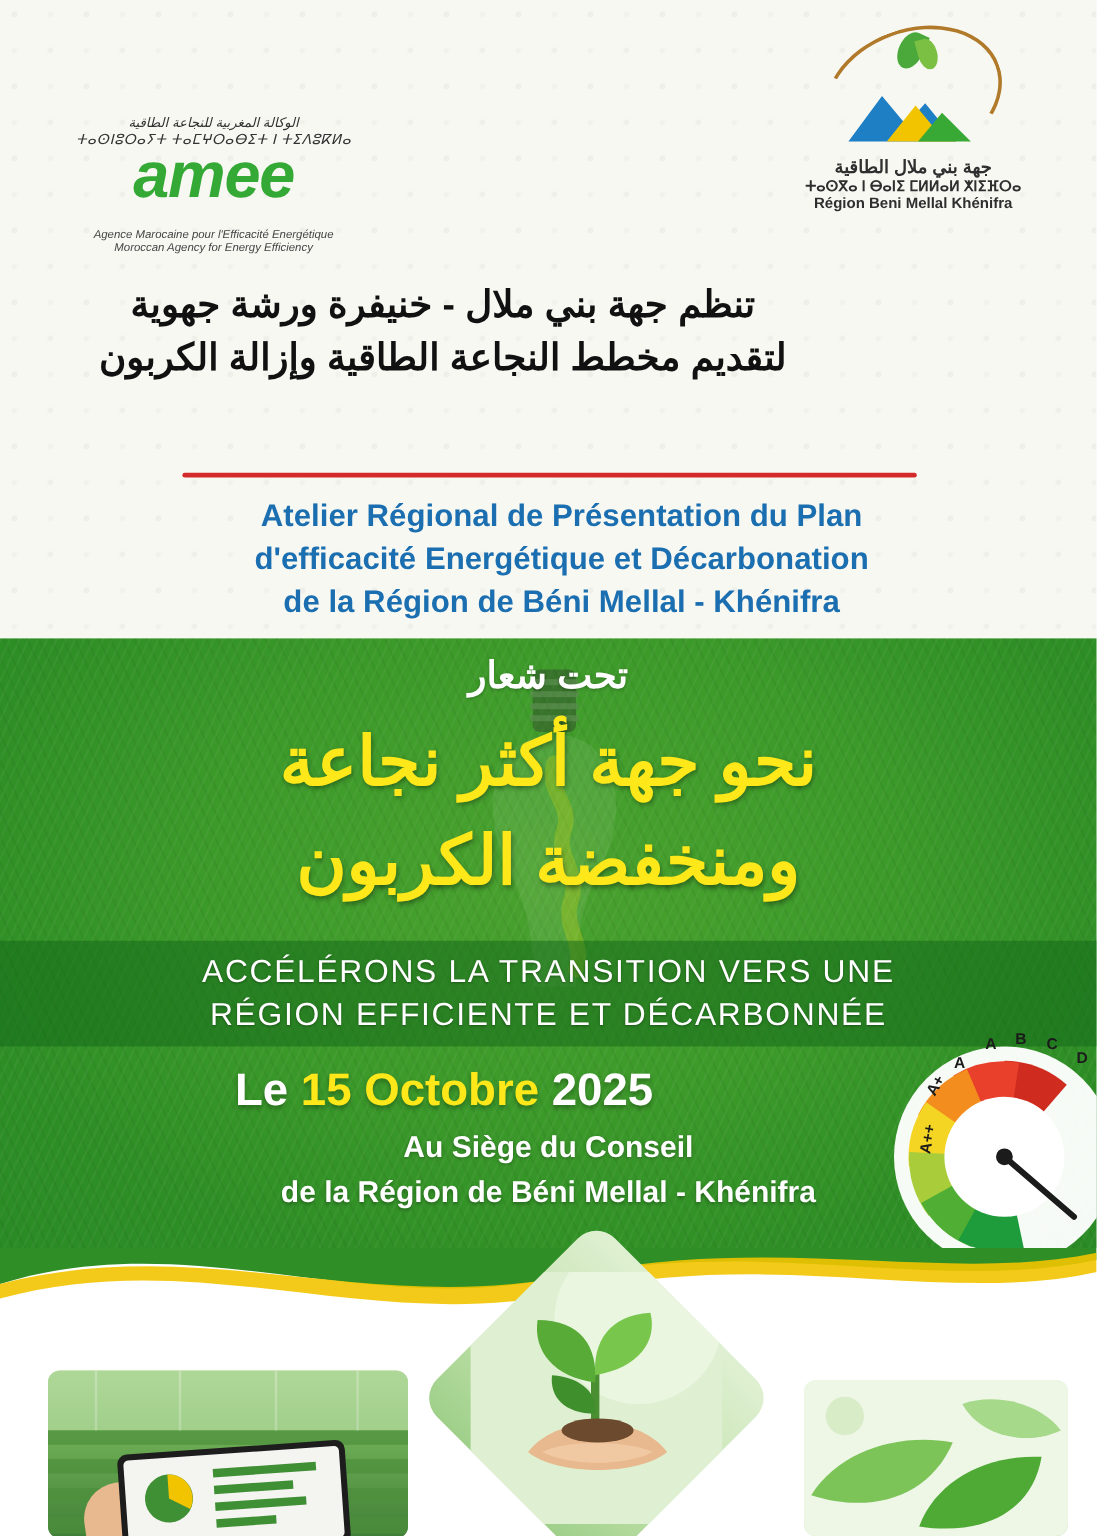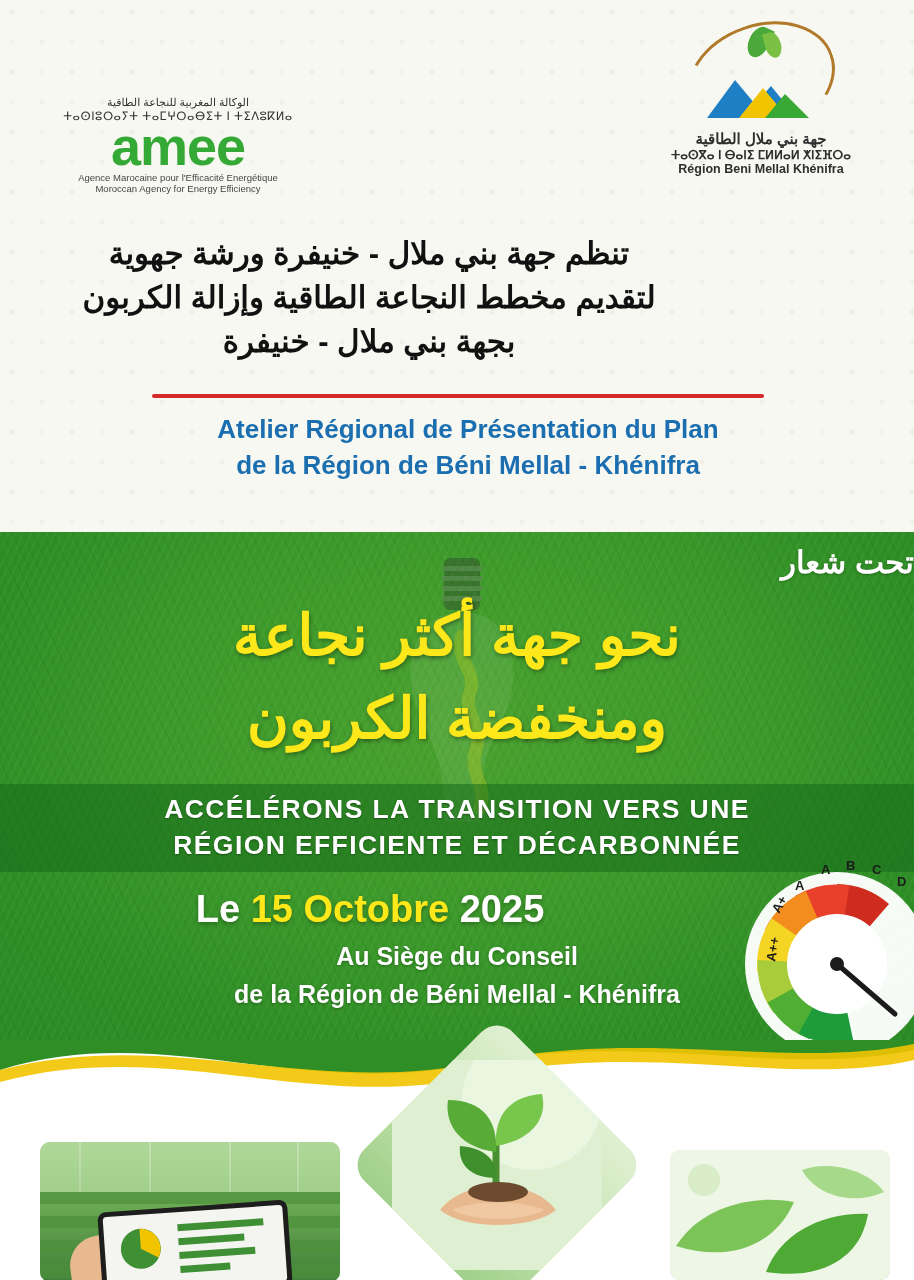--- a/index.html
+++ b/index.html
@@ -68,28 +68,28 @@
   .usms-green {
     position: absolute; left: 6px; bottom: 2px; width: 140px; height: 18px;
     border-bottom: 5px solid #5aa832; border-radius: 0 0 50% 50%;
   }
   .usms-ar {
     color: #8e3a86; font-size: 15px; font-weight: bold; direction: rtl; margin-top: 2px;
   }
   .usms-fr { color: #2b2b6b; font-size: 11px; font-weight: bold; margin-top: 1px; }
 
   
-  .amee { width: 260px; padding-top: 72px; }
+  .amee { width: 260px; padding-top: 72px; font-style: italic; }
   .amee-ar { color: #333; font-size: 11px; direction: rtl; letter-spacing: .3px; }
   .amee-tif { color: #333; font-size: 11.5px; letter-spacing: .5px; }
   .amee-word {
     color: #34a935; font-size: 54px; font-weight: bold; line-height: .95;
     letter-spacing: -1px; margin-top: -2px;
   }
-  .amee-sub1 { color: #444; font-size: 9.5px; margin-top: 0; }
+  .amee-sub1 { color: #444; font-size: 9.5px; margin-top: 18px; }
   .amee-sub2 { color: #444; font-size: 9.5px; }
 
   
   .region { width: 210px; }
   .region-mark { position: relative; width: 180px; height: 112px; margin: 0 auto; }
   .region-circle {
     position: absolute; left: 14px; top: 0; width: 152px; height: 112px;
     border: 3px solid #b07a2a; border-radius: 50%;
     border-left-color: transparent; border-bottom-color: transparent;
     transform: rotate(-20deg);
@@ -137,37 +137,37 @@
       repeating-linear-gradient(115deg, rgba(255,255,255,0.05) 0 2px, transparent 2px 7px),
       repeating-linear-gradient(65deg, rgba(0,0,0,0.05) 0 2px, transparent 2px 9px);
     opacity: .7;
   }
   
   .bulb {
     position: absolute; left: 392px; top: 18px; width: 140px; height: 300px;
     opacity: .42;
   }
   .slogan-label {
-    position: absolute; top: 12px; left: 0; width: 914px; text-align: right;
+    position: absolute; top: 12px; left: 0; width: 914px; text-align: center;
     direction: rtl; color: #ffffff; font-size: 31px; font-weight: bold;
     text-shadow: 0 1px 3px rgba(0,0,0,.25);
   }
   .slogan-main {
     position: absolute; top: 62px; left: 0; width: 914px; text-align: center;
     direction: rtl; color: #ffe81a; font-size: 57px; font-weight: bold;
     line-height: 1.45; text-shadow: 1px 2px 4px rgba(0,0,0,.35);
     padding: 0 120px;
   }
   .fr-slogan-box {
     position: absolute; left: 0; top: 252px; width: 914px; height: 88px;
     background: rgba(18,102,24,0.50);
     display: flex; flex-direction: column; align-items: center; justify-content: center;
   }
   .fr-slogan-line {
-    color: #ffffff; font-size: 26.5px; font-weight: bold; letter-spacing: 1.4px;
+    color: #ffffff; font-size: 26.5px; font-weight: normal; letter-spacing: 1.4px;
     text-shadow: 0 1px 2px rgba(0,0,0,.35); line-height: 1.35;
   }
   .date-line {
     position: absolute; top: 356px; left: 0; width: 740px; text-align: center;
     color: #ffffff; font-size: 38px; font-weight: bold;
     text-shadow: 0 2px 4px rgba(0,0,0,.3);
   }
   .date-hl { color: #ffe81a; }
   .venue1 {
     position: absolute; top: 410px; left: 0; width: 914px; text-align: center;
@@ -250,26 +250,26 @@
       </div>
       <div class="region-ar">جهة بني ملال الطاقية</div>
       <div class="region-tif">ⵜⴰⵙⴳⴰ ⵏ ⴱⴰⵏⵉ ⵎⵍⵍⴰⵍ ⵅⵏⵉⴼⵔⴰ</div>
       <div class="region-fr">Région Beni Mellal Khénifra</div>
     </div>
   </div>
 
   <div class="ar-head">
     <div>تنظم جهة بني ملال - خنيفرة ورشة جهوية</div>
     <div>لتقديم مخطط النجاعة الطاقية وإزالة الكربون</div>
-    <div>بجهة بني ملال - خنيفرة</div>
   </div>
   <div class="red-rule"></div>
 
   <div class="fr-head">
     <div>Atelier Régional de Présentation du Plan</div>
+    <div>d'efficacité Energétique et Décarbonation</div>
     <div>de la Région de Béni Mellal - Khénifra</div>
   </div>
 
   <div class="green-band">
     <div class="band-texture"></div>
 
     <svg class="bulb" viewBox="0 0 140 300">
       <rect x="52" y="8" width="36" height="52" rx="6" fill="#2b2b2b" opacity=".85"></rect>
       <rect x="50" y="16" width="40" height="5" fill="#777" opacity=".8"></rect>
       <rect x="50" y="26" width="40" height="5" fill="#777" opacity=".8"></rect>

